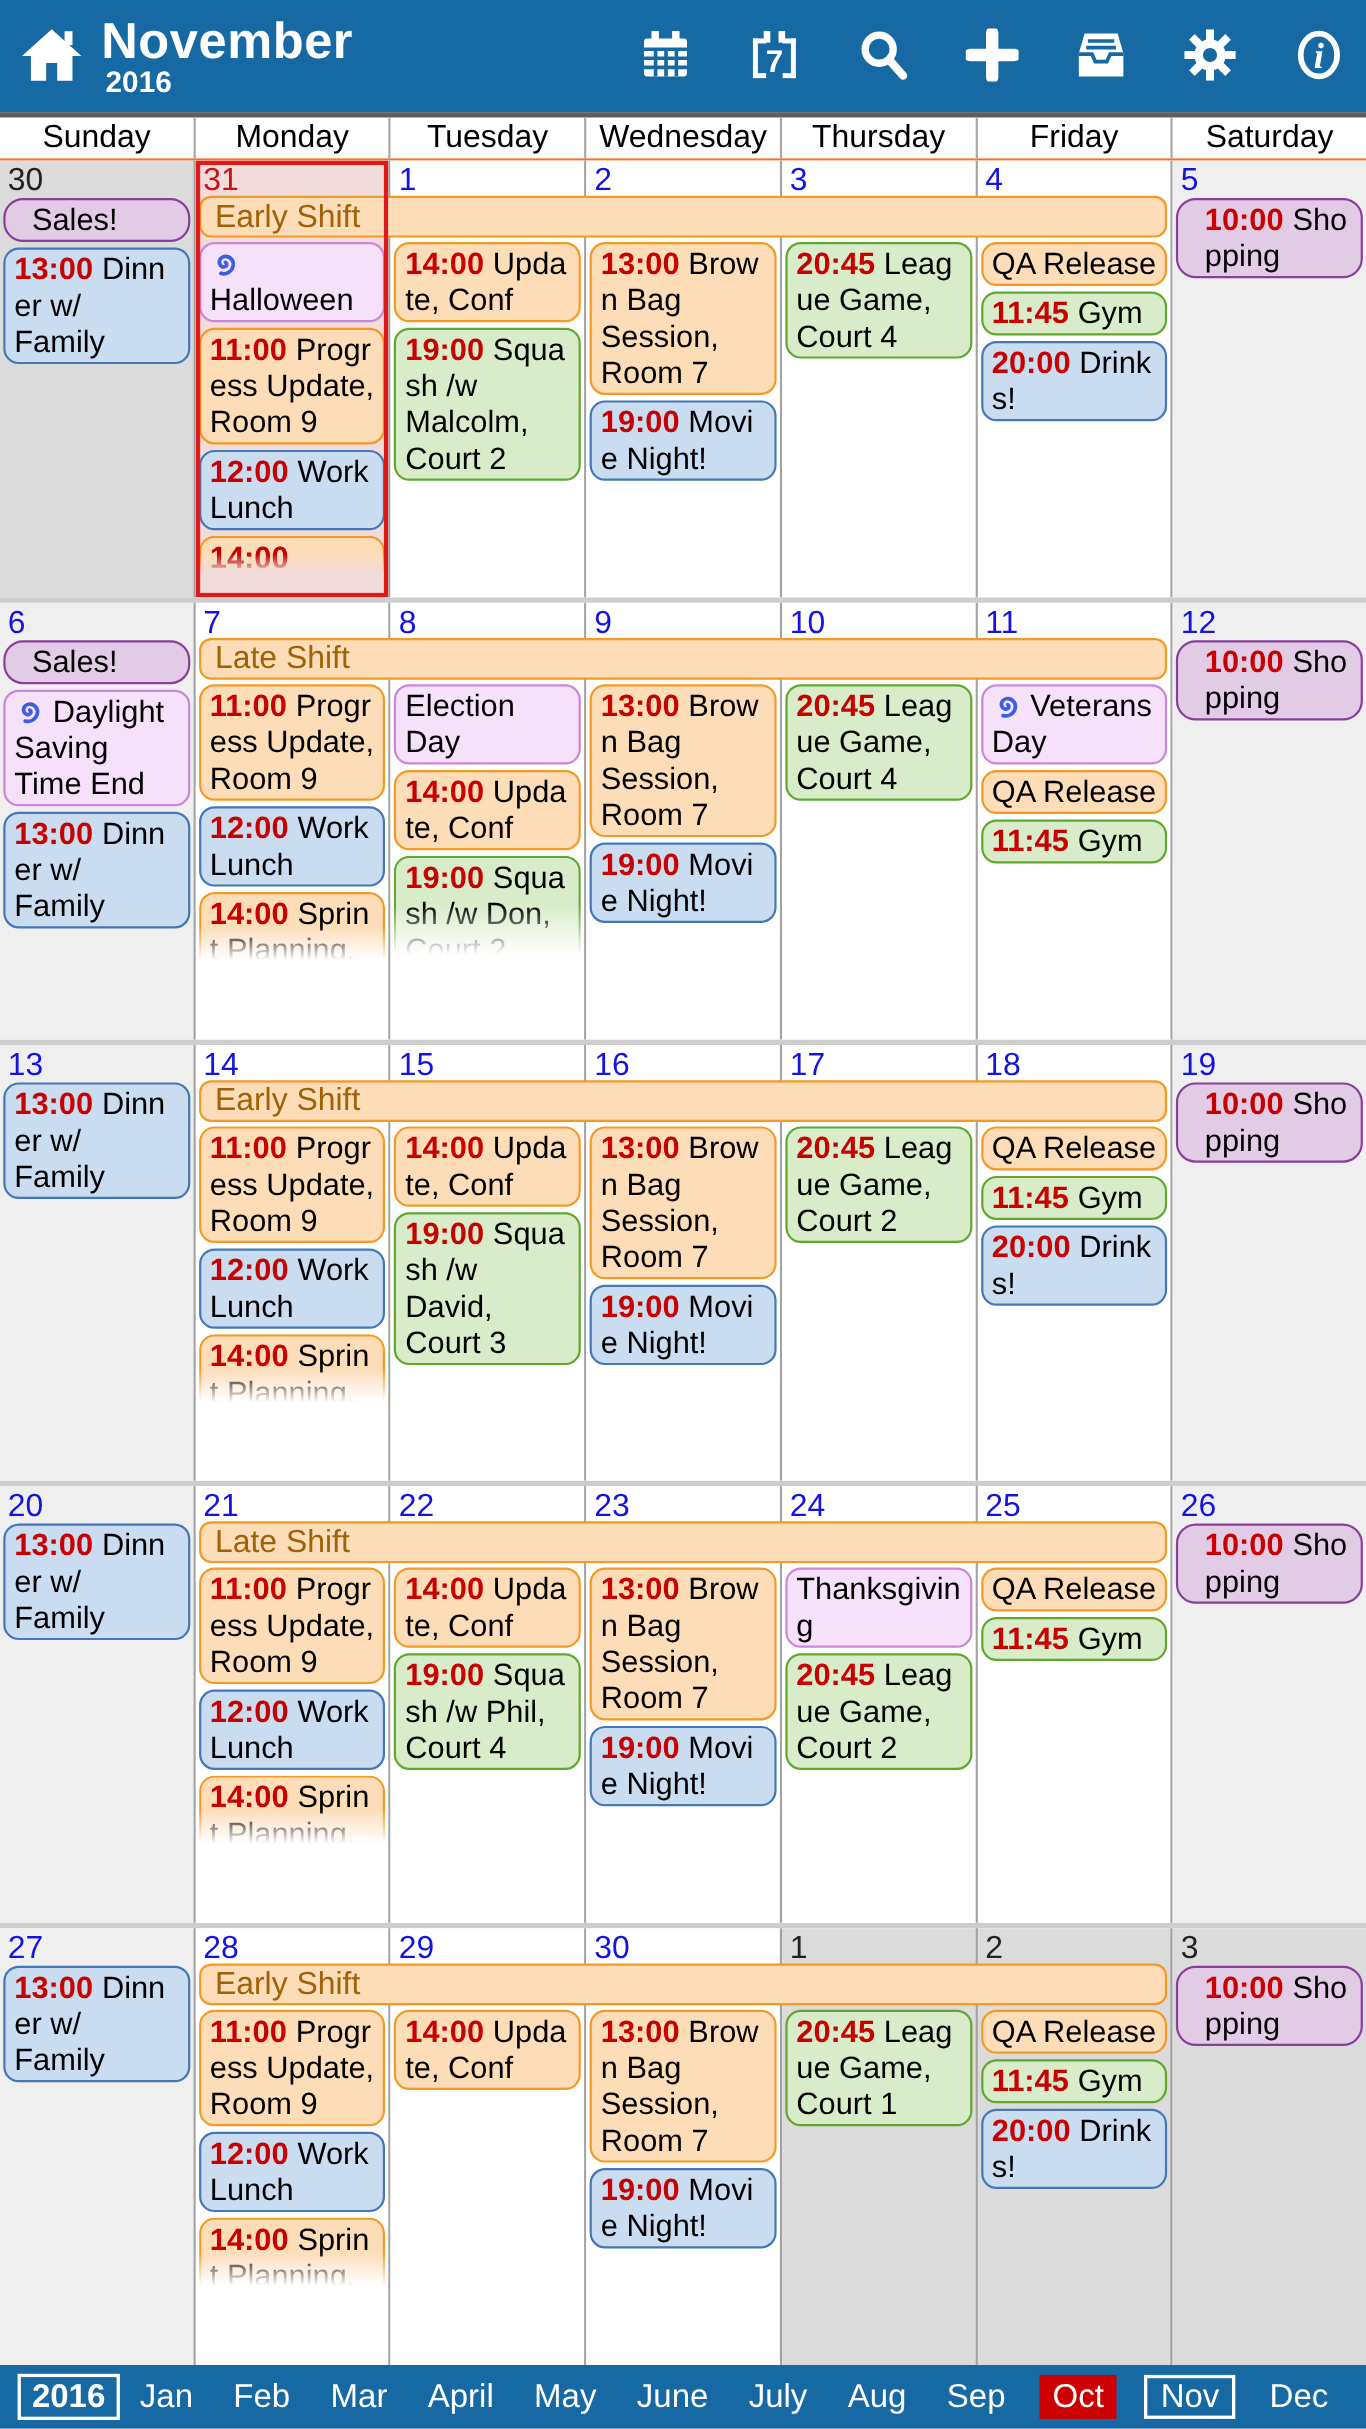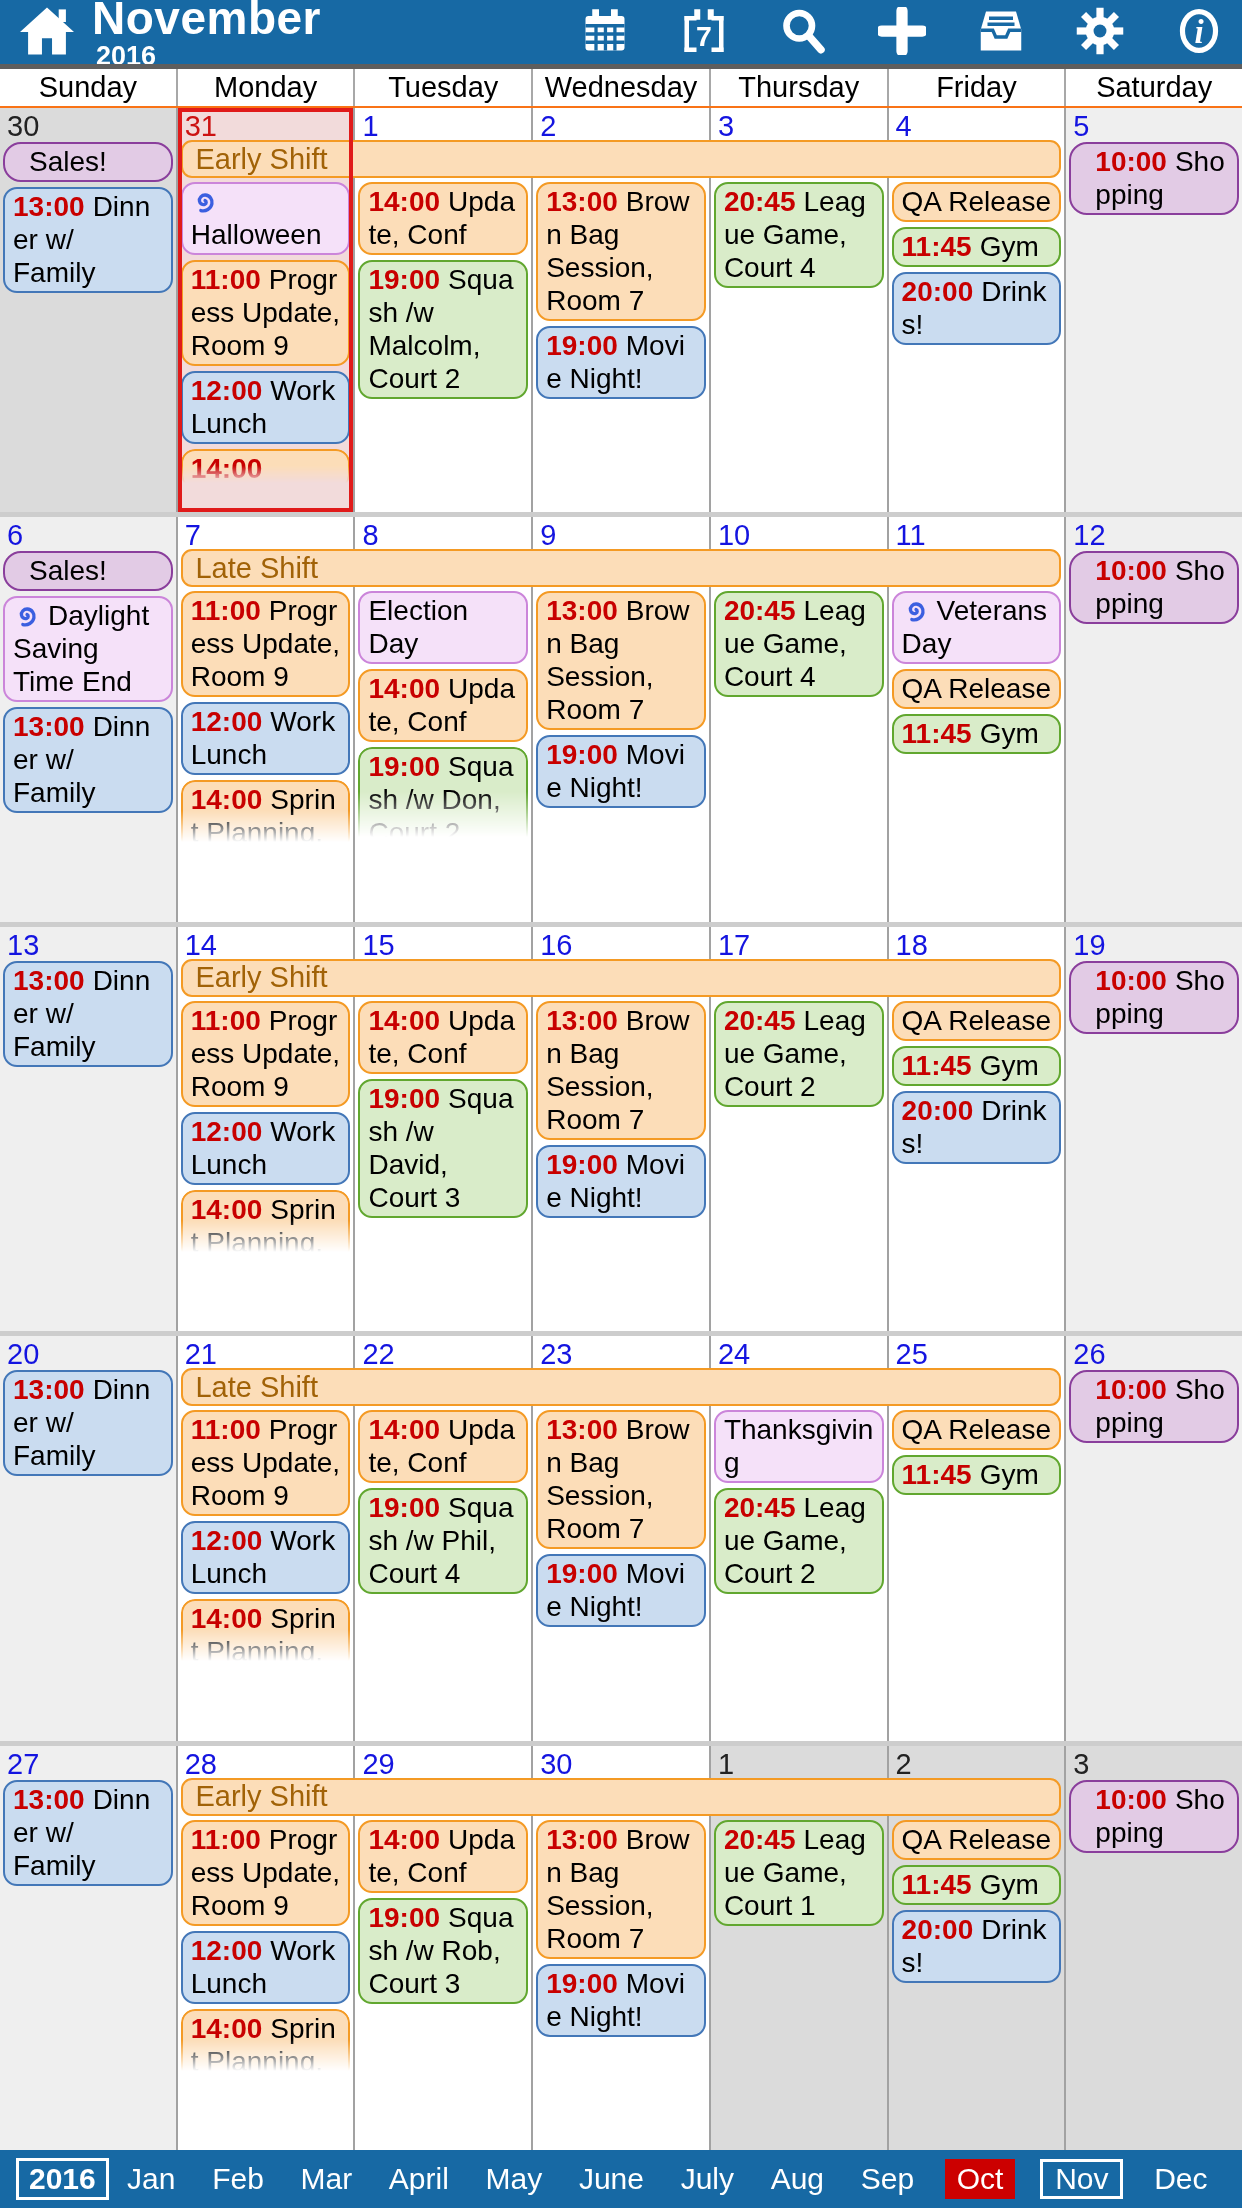--- a/index.html
+++ b/index.html
@@ -1,20 +1,20 @@
 <!DOCTYPE html>
 <html style="--blue-header: #1769A4; --weekend-bg: #EFEFEF; --othermonth-bg: #DBDBDB; --today-bg: #F2DBDB; --today-border: #E01A1A; --daynum-blue: #1414E0; --time-red: #C80000; --orange-bg: #FCDDB8; --orange-bd: #F49A24; --blue-bg: #CADCF0; --blue-bd: #4377B8; --green-bg: #D9ECC9; --green-bd: #61A72F; --purple-bg: #E2CBE5; --purple-bd: #8A3E9C; --holiday-bg: #F5E1F9; --holiday-bd: #CB85DA; --oct-red: #CC0000;"><head>
 <meta charset="utf-8">
 <style>
   html,body{margin:0;padding:0;background:#fff;}
   body{width:1242px;height:2208px;overflow:hidden;font-family:"Liberation Sans",sans-serif;}
   .app{display:flex;flex-direction:column;width:1242px;height:2208px;}
 
   
-  .topbar{height:64px;background:var(--blue-header);display:flex;align-items:center;padding:0 18px;box-sizing:border-box;flex:0 0 auto;}
+  .topbar{height:102px;background:var(--blue-header);display:flex;align-items:center;padding:0 18px;box-sizing:border-box;flex:0 0 auto;}
   .home{width:58px;height:56px;margin-right:16px;display:flex;align-items:center;background:none;border:none;padding:0;}
   .titleblock{color:#fff;line-height:1;}
   .titleblock .month{font-size:46px;font-weight:bold;letter-spacing:0.5px;}
   .titleblock .year{font-size:27px;font-weight:bold;margin:2px 0 0 4px;}
   .spacer{flex:1;}
   .icons{display:flex;align-items:center;gap:49px;}
   .hicon{width:50px;height:50px;display:flex;align-items:center;justify-content:center;background:none;border:none;padding:0;}
 
   .hr-sep{height:5px;background:#5E5E5E;flex:0 0 auto;}
 
@@ -410,21 +410,20 @@
           <div class="evts">
             <div class="evt c-orange"><span class="t">11:00</span><span class="tt">Progress Update, Room 9</span></div>
             <div class="evt c-blue"><span class="t">12:00</span><span class="tt">Work Lunch</span></div>
             <div class="evt c-orange fade"><span class="t">14:00</span><span class="tt">Sprint Planning,</span></div>
           </div>
         </div>
         <div class="cell weekday wd">
           <div class="num">29</div>
           <div class="evts">
             <div class="evt c-orange"><span class="t">14:00</span><span class="tt">Update, Conf</span></div>
-            <div class="evt c-green"><span class="t">19:00</span><span class="tt">Squash /w Rob, Court 3</span></div>
           </div>
         </div>
         <div class="cell weekday wd">
           <div class="num">30</div>
           <div class="evts">
             <div class="evt c-orange"><span class="t">13:00</span><span class="tt">Brown Bag Session, Room 7</span></div>
             <div class="evt c-blue"><span class="t">19:00</span><span class="tt">Movie Night!</span></div>
           </div>
         </div>
         <div class="cell othermonth wd">

